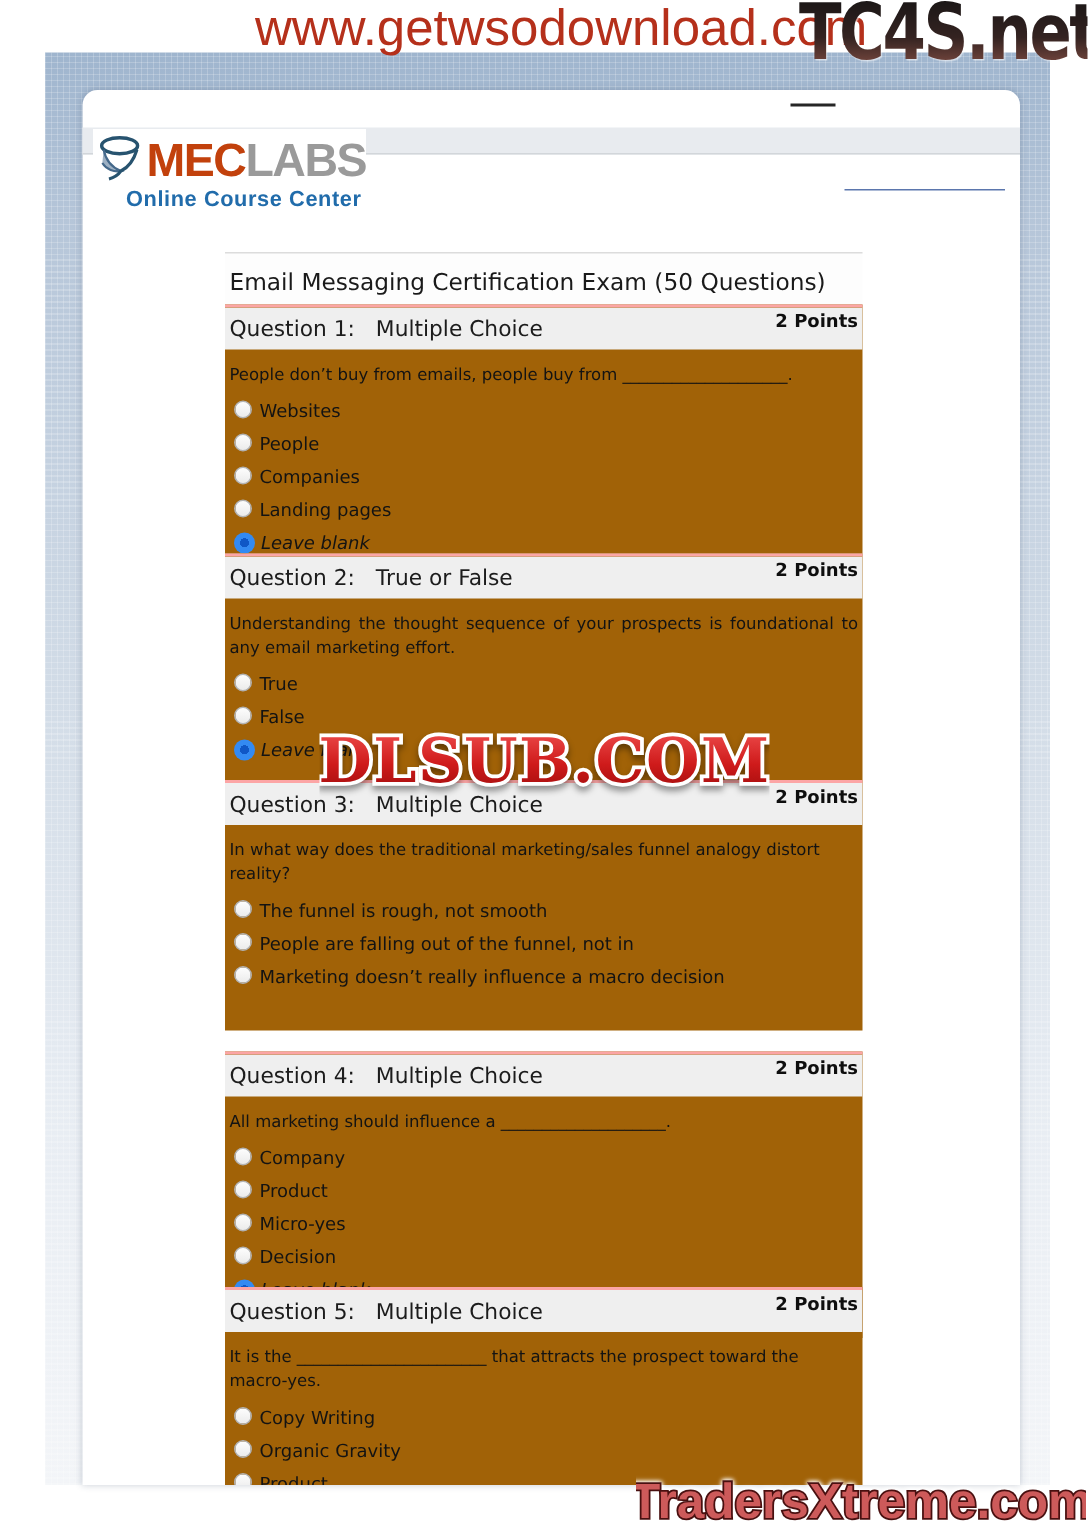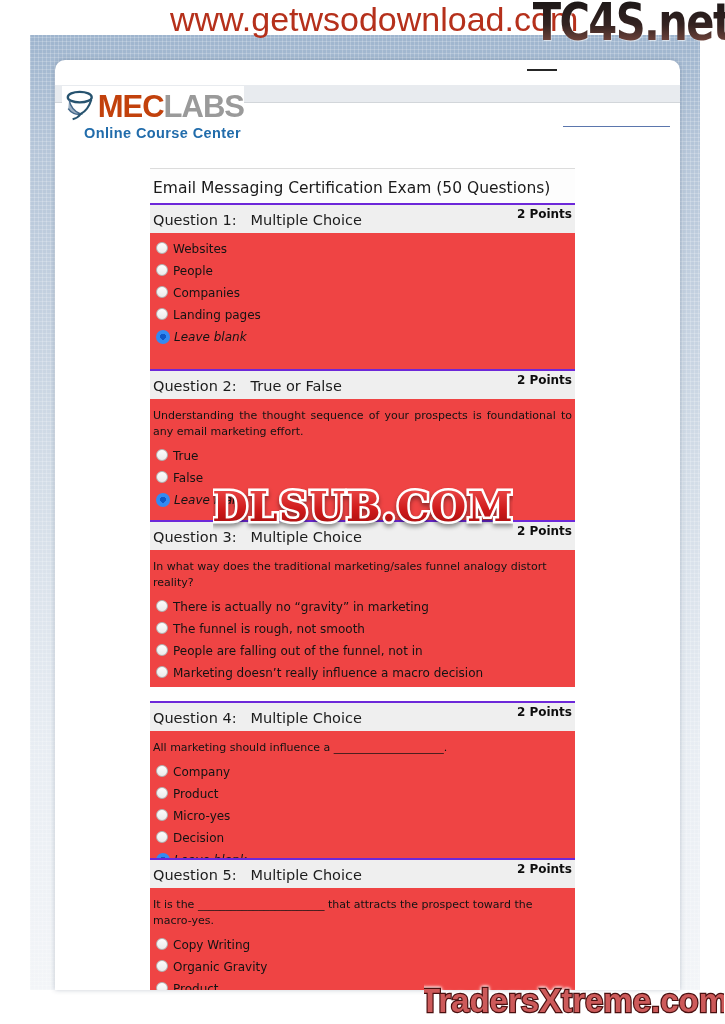--- a/index.html
+++ b/index.html
@@ -39,22 +39,22 @@
            font-weight:bold;font-size:14.5px;color:#216cab;letter-spacing:.4px;white-space:nowrap;text-align:center;}
   .bluelink{position:absolute;left:508px;top:66px;width:107px;height:0;
             border-top:1px solid #5b76ad;}
 
   
   .content{position:absolute;left:95px;top:108px;width:425px;height:822px;}
   .exam-title{position:absolute;left:0;top:0;width:425px;height:35px;background:#fdfdfd;
               border-top:1px solid #dcdcdc;}
   .exam-title span{position:absolute;left:3px;bottom:7px;font-size:15.5px;color:#1a1a1a;}
 
-  .section{position:absolute;left:0;width:425px;background:#ef4444;overflow:hidden;
-           border-top:2px solid #6d28d9;box-sizing:border-box;}
+  .section{position:absolute;left:0;width:425px;background:#a16207;overflow:hidden;
+           border-top:2px solid #fca5a5;box-sizing:border-box;}
   .s0{top:35px;height:166px}.s1{top:201px;height:151px}.s2{top:352px;height:167px}
   .s3{top:533px;height:191px}.s4{top:690px;height:132px}
   .qbar{position:relative;height:28px;background:#efefef;}
   .qlabel{position:absolute;left:3px;bottom:5px;font-size:14.5px;color:#1c1c1c;white-space:nowrap;}
   .qtype{margin-left:14px;}
   .qpoints{position:absolute;right:3px;top:2px;font-size:12px;font-weight:bold;color:#0e0e0e;}
   .qbody{padding:9px 3px 0 3px;}
   .prompt{font-size:11px;color:#131313;margin:0 0 9px 0;line-height:1.45;}
   .prompt.just{text-align:justify;}
   .opt{display:flex;align-items:flex-start;margin:0 0 8px 3px;height:14px;}
@@ -92,20 +92,21 @@
     <div class="exam-title">
       <span>Email Messaging Certification Exam (50 Questions)</span>
     </div>
     <div id="sections">
         <section class="section s0">
           <div class="qbar">
             <span class="qlabel">Question 1:<span class="qtype">Multiple Choice</span></span>
             <span class="qpoints">2 Points</span>
           </div>
           <div class="qbody">
+            <p class="prompt">People don’t buy from emails, people buy from ____________________.</p>
             <div class="opt">
               <span class="radio"></span>
               <span class="optlabel">Websites</span>
             </div>
             <div class="opt">
               <span class="radio"></span>
               <span class="optlabel">People</span>
             </div>
             <div class="opt">
               <span class="radio"></span>
@@ -142,24 +143,20 @@
             </div>
           </div>
         </section>
         <section class="section s2">
           <div class="qbar">
             <span class="qlabel">Question 3:<span class="qtype">Multiple Choice</span></span>
             <span class="qpoints">2 Points</span>
           </div>
           <div class="qbody">
             <p class="prompt">In what way does the traditional marketing/sales funnel analogy distort reality?</p>
-            <div class="opt">
-              <span class="radio"></span>
-              <span class="optlabel">There is actually no “gravity” in marketing</span>
-            </div>
             <div class="opt">
               <span class="radio"></span>
               <span class="optlabel">The funnel is rough, not smooth</span>
             </div>
             <div class="opt">
               <span class="radio"></span>
               <span class="optlabel">People are falling out of the funnel, not in</span>
             </div>
             <div class="opt">
               <span class="radio"></span>

